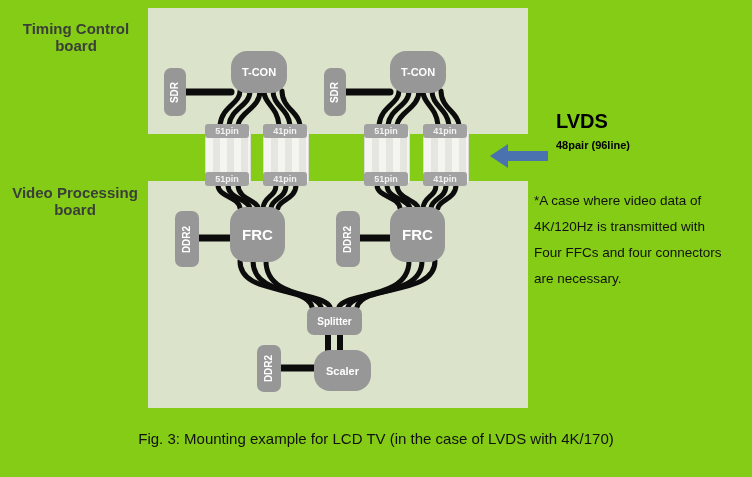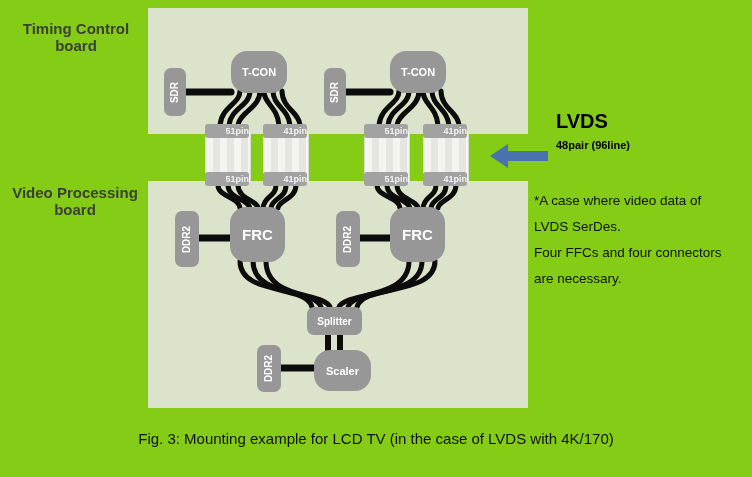--- a/index.html
+++ b/index.html
@@ -26,21 +26,21 @@
   .chip-tcon{width:56px;height:42px;top:51px;}
   .chip-sdr{width:22px;height:48px;top:68px;border-radius:7px;font-size:10px;}
   .chip-frc{width:55px;height:55px;top:207px;font-size:15px;}
   .chip-ddr{width:24px;height:56px;top:211px;border-radius:7px;font-size:10px;}
   .chip-splitter{left:307px;top:307px;width:55px;height:28px;font-size:10px;border-radius:7px;}
   .chip-scaler{left:314px;top:350px;width:57px;height:41px;font-size:11px;}
   .chip-ddr3{left:257px;top:345px;width:24px;height:47px;border-radius:7px;font-size:10px;}
   .vtxt{transform:rotate(-90deg);white-space:nowrap;}
 
   .conn{position:absolute;z-index:3;width:44px;height:14px;background:#a2a2a2;border-radius:3px;
-    color:#f2f2f2;font-size:9px;font-weight:bold;display:flex;align-items:center;justify-content:flex-end;}
+    color:#f2f2f2;font-size:9px;font-weight:bold;display:flex;align-items:center;justify-content:center;}
   .row1{top:124px;} .row2{top:172px;}
 
   .arrow-wrap{position:absolute;left:488px;top:140px;z-index:4;}
 
   .callout-title{position:absolute;left:556px;top:110px;font-size:20px;font-weight:bold;color:#000;z-index:4;}
   .callout-sub{position:absolute;left:556px;top:139px;font-size:11px;font-weight:bold;color:#000;z-index:4;}
   .note{position:absolute;left:534px;top:188px;width:215px;font-size:13.5px;line-height:26px;color:#111;z-index:4;}
 
   .caption{position:absolute;left:0;top:430px;width:752px;text-align:center;font-size:15px;color:#111;z-index:4;}
 </style>
@@ -178,20 +178,20 @@
   <div class="arrow-wrap">
     <svg width="62" height="32" viewBox="0 0 62 32">
       <polygon points="2,16 20,4 20,11 60,11 60,21 20,21 20,28" fill="#4a72ae"></polygon>
     </svg>
   </div>
 
   <div class="callout-title">LVDS</div>
   <div class="callout-sub">48pair (96line)</div>
   <div class="note">
     <div>*A case where video data of</div>
-    <div>LVDS SerDes.</div>
+    <div>4K/120Hz is transmitted with</div>
     <div>Four FFCs and four connectors</div>
     <div>are necessary.</div>
   </div>
 
   <div class="caption">Fig. 3: Mounting example for LCD TV (in the case of LVDS with 4K/170)</div>
 
 </div>
 
 </body></html>

